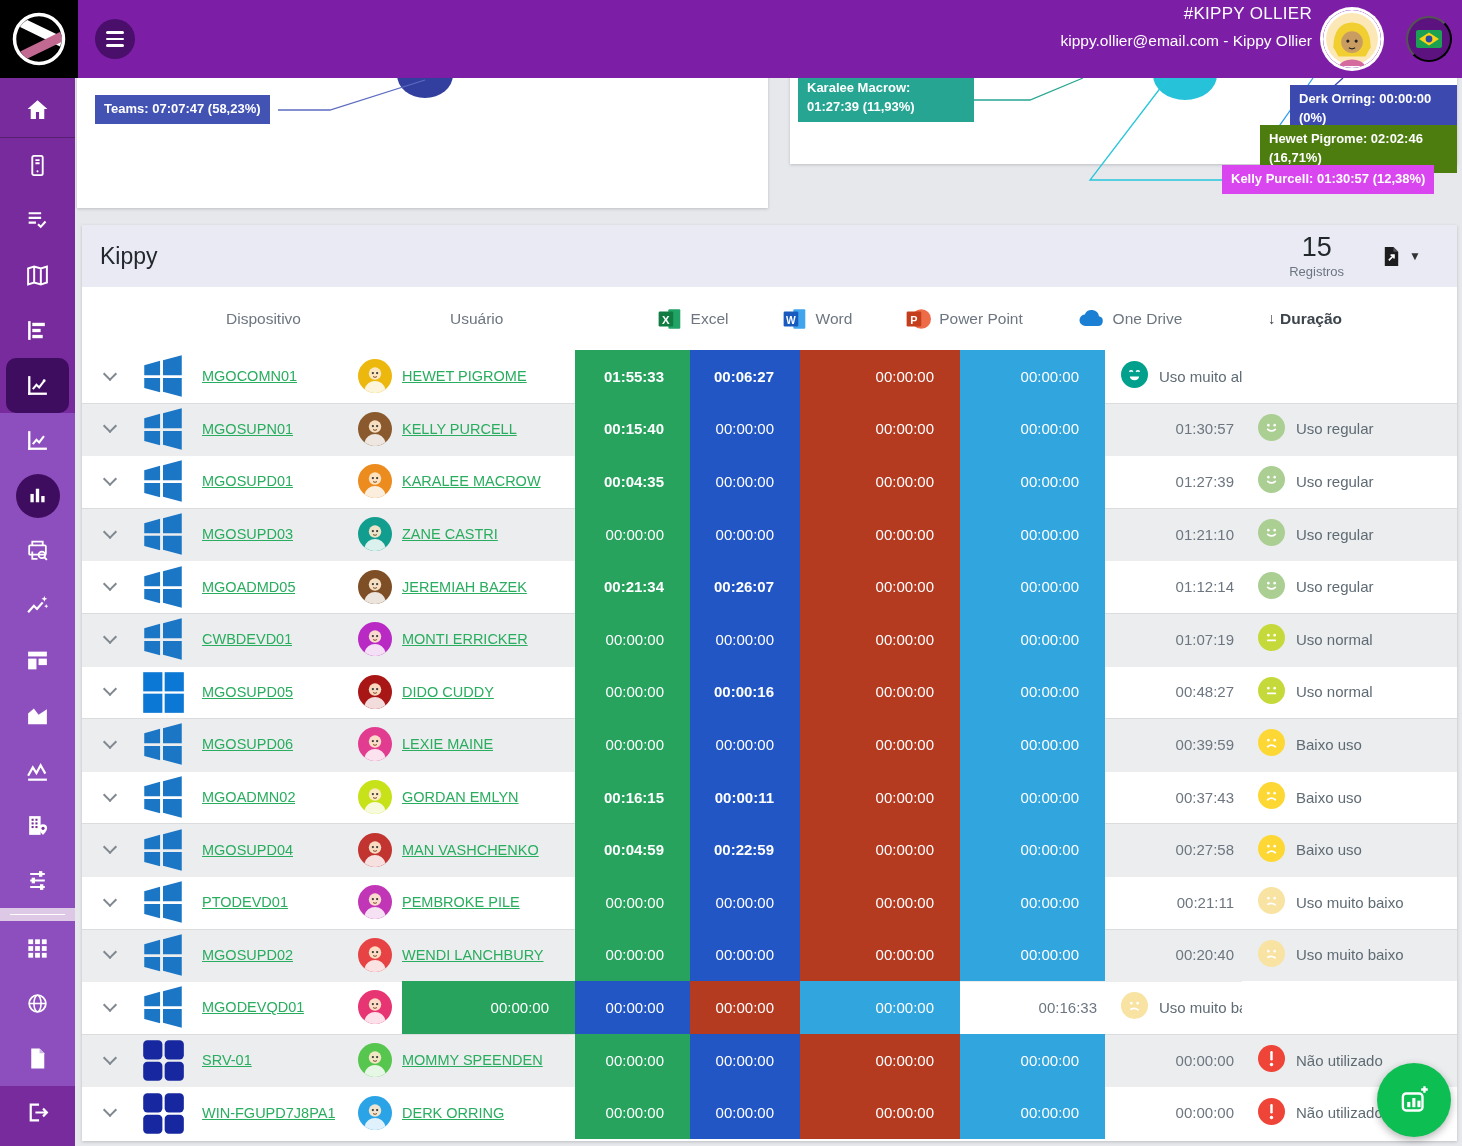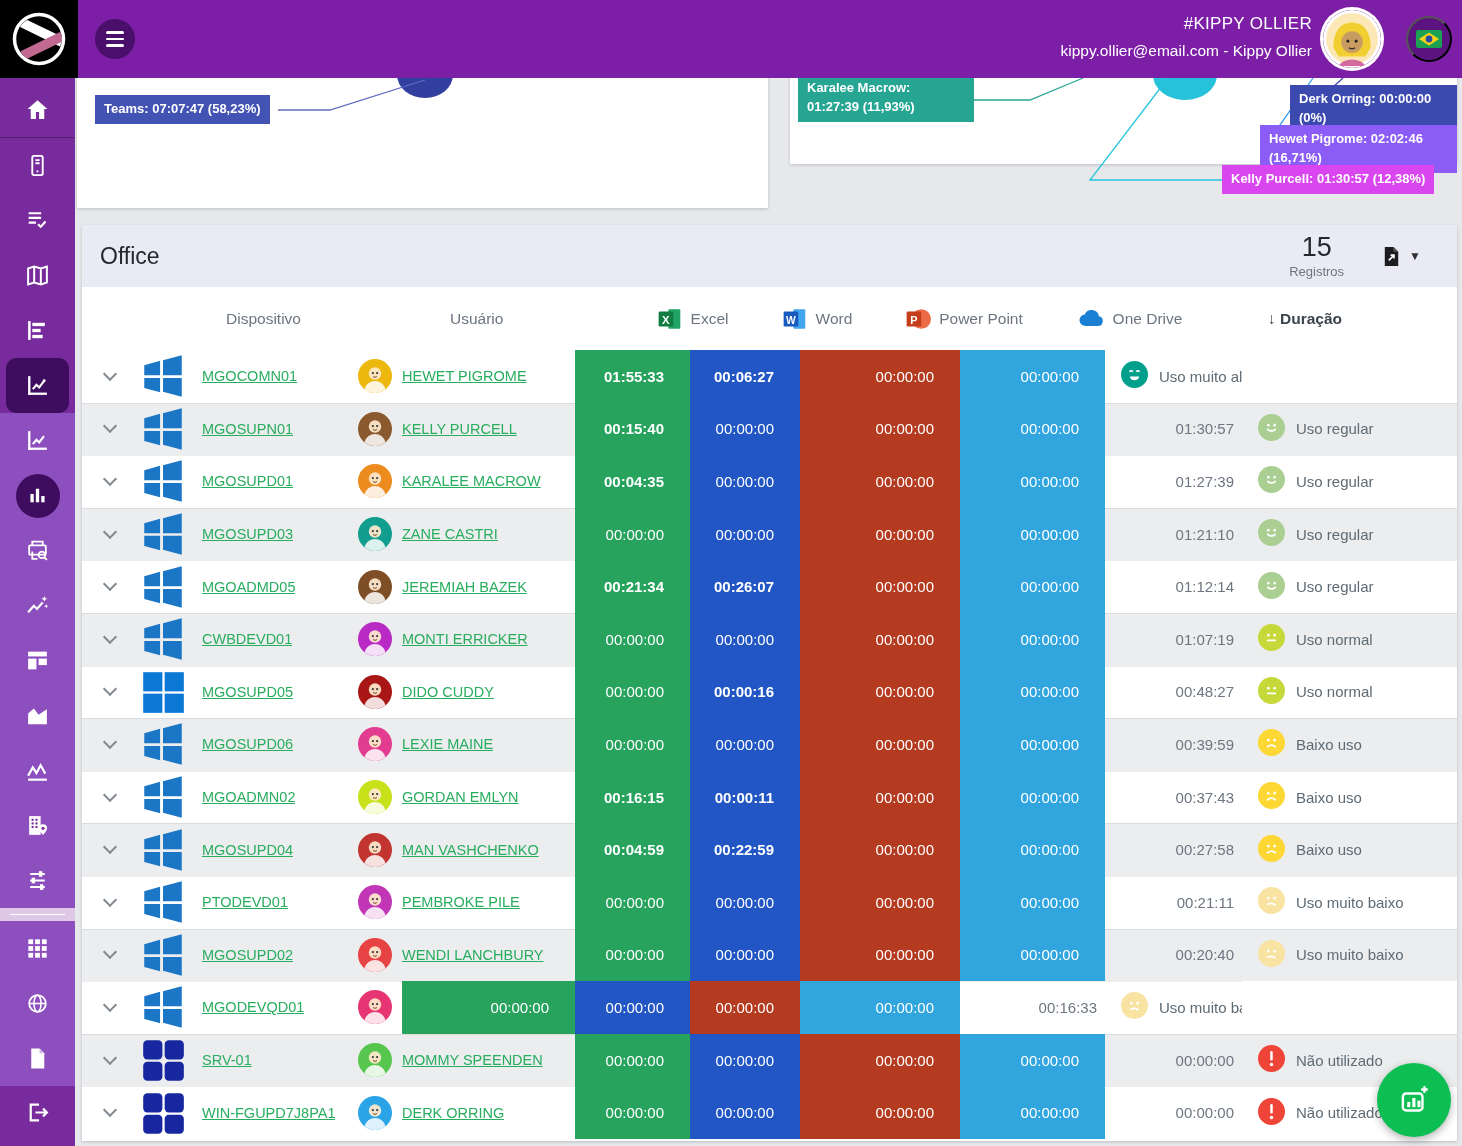--- a/index.html
+++ b/index.html
@@ -3,21 +3,21 @@
 <meta charset="utf-8">
 <style>
   * { margin:0; padding:0; box-sizing:border-box; }
   html,body { width:1462px; height:1146px; overflow:hidden; background:#e6e8ec; font-family:"Liberation Sans",sans-serif; }
 
   
   .topbar { position:absolute; left:0; top:0; width:1462px; height:78px; background:#7d1fa6; z-index:30; }
   .logo-block { position:absolute; left:0; top:0; width:78px; height:78px; background:#000; z-index:40; }
   .hamburger { position:absolute; left:95px; top:19px; width:40px; height:40px; border-radius:50%; background:#4a0e6b; border:none; cursor:pointer; display:flex; flex-direction:column; justify-content:center; align-items:center; gap:4px; }
   .hamburger span { display:block; width:18px; height:2.5px; background:#fff; border-radius:2px; }
-  .user-block { position:absolute; right:150px; top:14px; text-align:right; color:#fff; }
+  .user-block { position:absolute; right:150px; top:4px; text-align:right; color:#fff; }
   .user-block .t1 { font-size:17px; letter-spacing:.3px; }
   .user-block .t2 { font-size:15.5px; margin-top:8px; }
   .avatar-top { position:absolute; right:81px; top:10px; width:58px; height:58px; border-radius:50%; overflow:hidden; box-shadow:0 0 0 3px #fff; cursor:pointer; }
   .flag-btn { position:absolute; right:10px; top:16px; width:46px; height:46px; border-radius:50%; background:#5c1380; display:flex; align-items:center; justify-content:center; cursor:pointer; }
 
   
   .sidebar { position:absolute; left:0; top:0; width:75px; height:1146px; background:#782b9d; z-index:20; padding-top:82px; }
   .side-item { width:75px; height:55px; display:flex; align-items:center; justify-content:center; cursor:pointer; position:relative; }
   .side-item svg { width:25px; height:25px; }
   .side-item.sel { background:#3f0d5f; border-radius:10px; width:63px; margin-left:6px; }
@@ -316,28 +316,28 @@
     <div class="inner">
       <div class="pie-sliver" style="left:363px;top:-28px;width:64px;height:50px;background:#25c2da;"></div>
       <svg class="conn">
         <polyline points="183,22 240,22 293,0" fill="none" stroke="#26a593" stroke-width="1.3"></polyline>
         <polyline points="378,0 300,102 432,102" fill="none" stroke="#26c6da" stroke-width="1.3"></polyline>
         <polyline points="523,0 478,64" fill="none" stroke="#2e9bf0" stroke-width="1.3"></polyline>
         <polyline points="553,0 523,27 500,27" fill="none" stroke="#3c4ab0" stroke-width="1.3"></polyline>
       </svg>
       <div class="clabel" style="left:8px;top:-4px;width:176px;background:#26a593;">Karalee Macrow: 01:27:39 (11,93%)</div>
       <div class="clabel" style="left:500px;top:7px;width:167px;background:#3c4ab0;">Derk Orring: 00:00:00 (0%)</div>
-      <div class="clabel" style="left:470px;top:47px;width:197px;background:#8b5cf6;">Hewet Pigrome: 02:02:46 (16,71%)</div>
+      <div class="clabel" style="left:470px;top:47px;width:197px;background:#4d7c0f;">Hewet Pigrome: 02:02:46 (16,71%)</div>
       <div class="clabel" style="left:432px;top:87px;white-space:nowrap;background:#d946ef;">Kelly Purcell: 01:30:57 (12,38%)</div>
     </div>
   </div>
 
   <div class="card office">
     <div class="office-bar">
-      <div class="office-title">Office</div>
+      <div class="office-title">Kippy</div>
       <div class="records">
         <div class="num">15</div>
         <div class="lbl">Registros</div>
       </div>
       <div class="export-group">
         <svg viewBox="0 0 24 24" width="23" height="23">
             <path d="M5 2h9l5 5v15H5z" fill="#1d1d1f"></path>
             <path d="M14 2v5h5z" fill="#55555a"></path>
             <path d="M9.2 16l5.2-5.2M14.6 14.2v-3.6H11" stroke="#fff" stroke-width="1.7" fill="none"></path>
           </svg>

